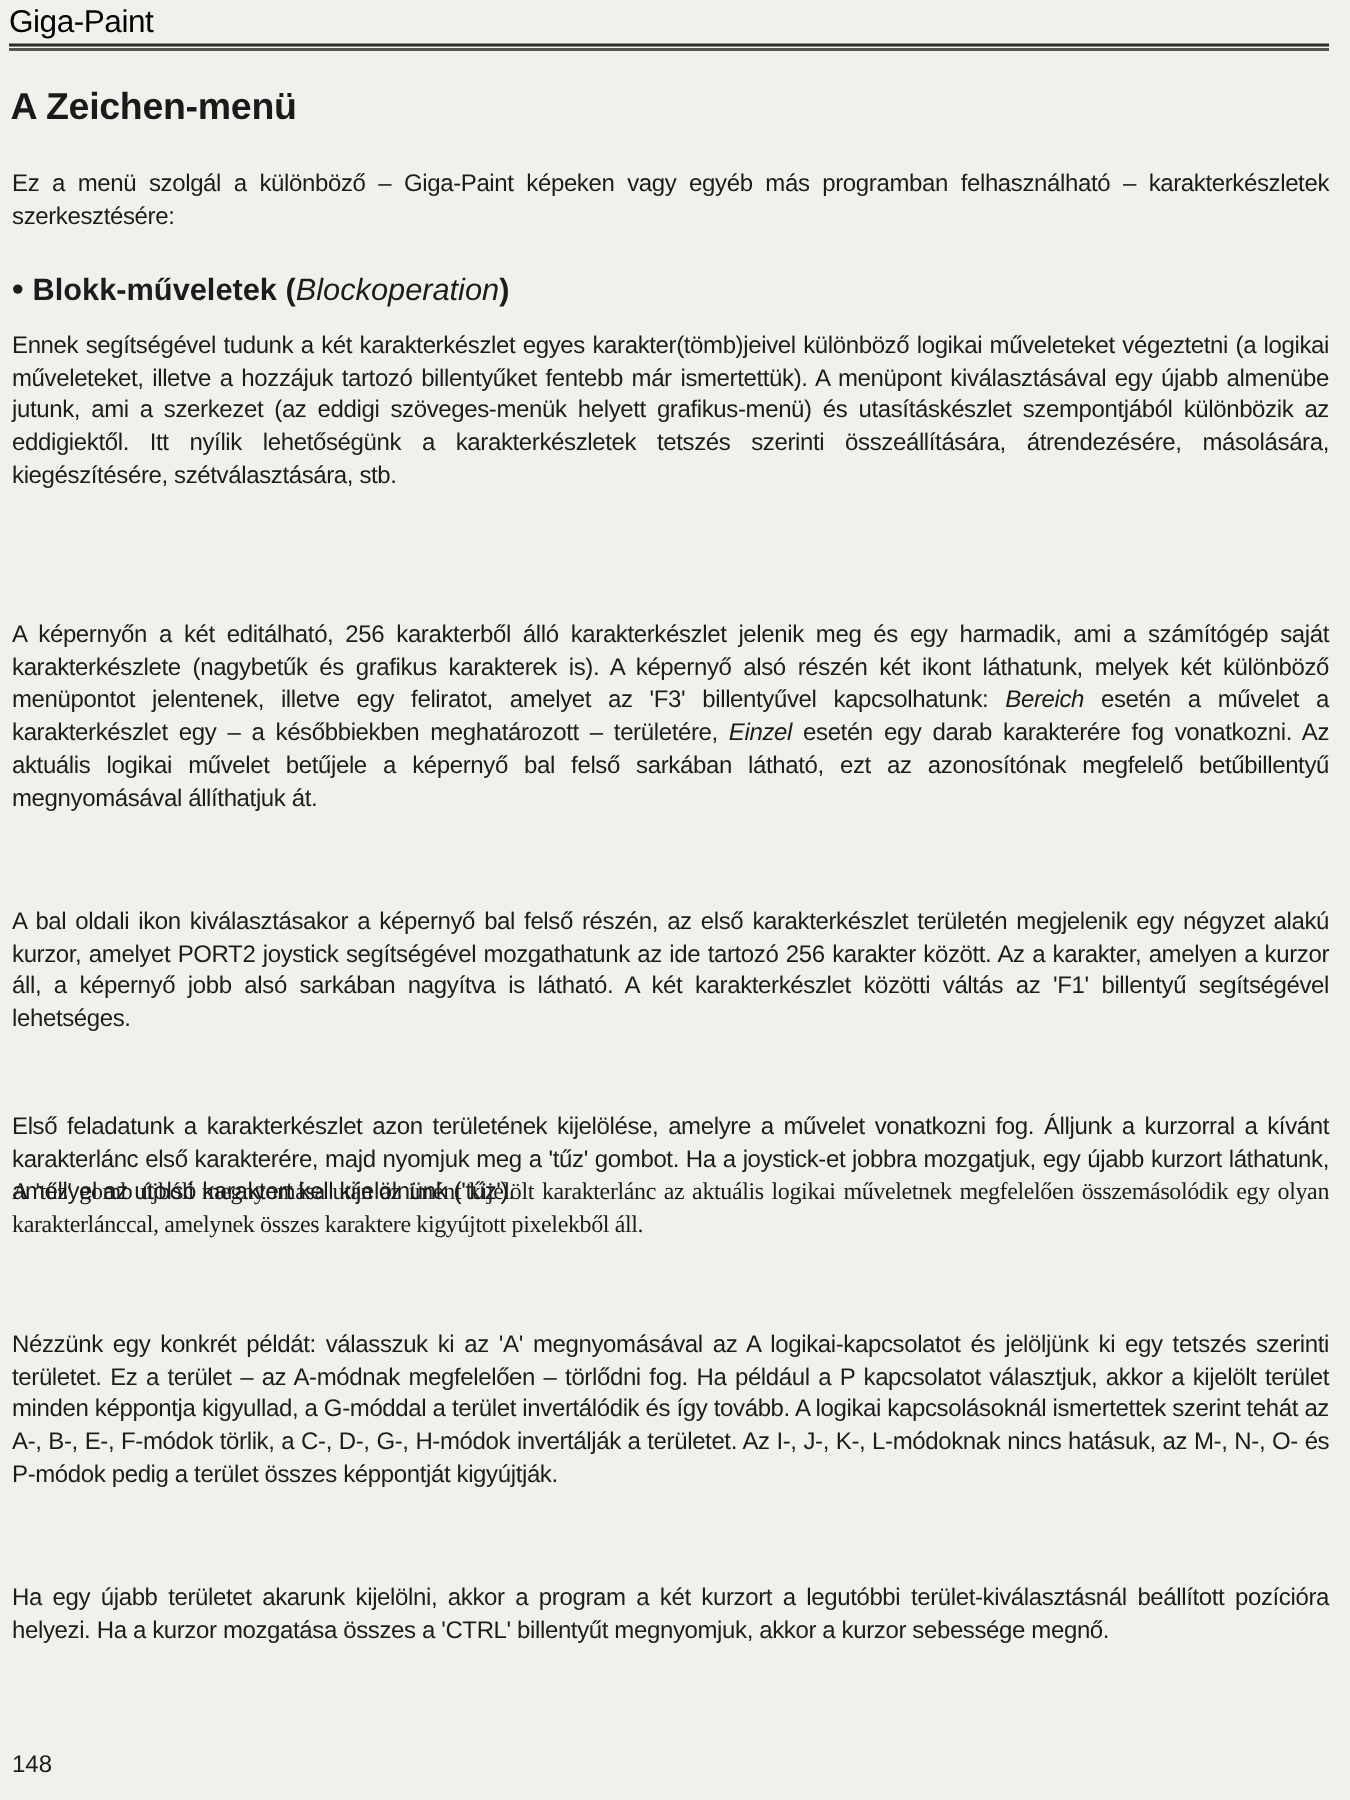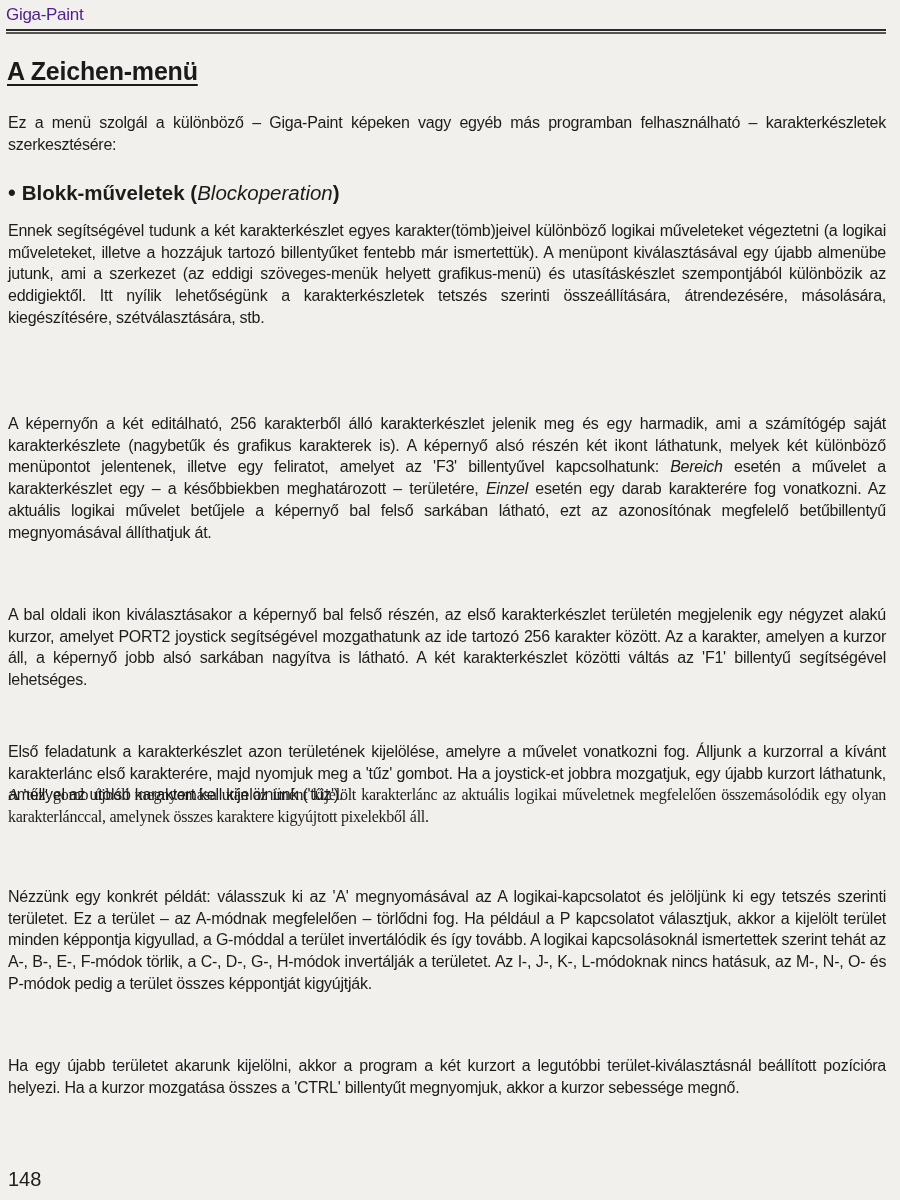--- a/index.html
+++ b/index.html
@@ -6,51 +6,51 @@
   body {
     width: 900px; height: 1200px; overflow: hidden;
     background: #f1f0ec;
     color: #1c1c1c;
     font-family: "Liberation Sans", sans-serif;
     position: relative;
   }
   .running-head {
     position: absolute; left: 6px; right: 14px; top: 2px;
     display: flex; justify-content: space-between; align-items: flex-end;
-    font-size: 17px; line-height: 26px; color: #4c1d95;
+    font-size: 21px; line-height: 26px; color: #000000;
     letter-spacing: -0.3px;
   }
   .head-rule {
     position: absolute; left: 6px; right: 14px; top: 29px; height: 0;
     border-top: 2px solid #2a2a2a;
     border-bottom: 2px solid #555;
     padding-top: 1px;
   }
   .chapter-title {
     position: absolute; left: 7px; top: 57px;
     font-size: 25px; font-weight: bold; color: #1a1a1a;
-    text-decoration: underline; text-decoration-thickness: 2px;
+    text-decoration-thickness: 2px;
     text-underline-offset: 4px;
     margin: 0; letter-spacing: -0.2px;
   }
   .body-text {
     position: absolute; left: 8px; width: 878px;
     font-size: 16px; line-height: 21.7px;
     text-align: justify; margin: 0;
     letter-spacing: -0.25px;
   }
   .section-head {
     position: absolute; left: 8px; top: 180px;
     font-size: 20.5px; font-weight: bold; margin: 0;
   }
   .section-head .bullet { font-size: 22px; margin-right: 6px; }
   .section-head i { font-weight: normal; text-align: center; }
   .page-number {
     position: absolute; left: 8px; top: 1168px;
-    font-size: 20px; color: #202020;
+    font-size: 16px; color: #202020;
   }
   b, strong { font-weight: normal; }
 </style>
 </head>
 <body>
 
 <div class="running-head">
   <span>Giga-Paint</span>
 </div>
 <div class="head-rule"></div>

